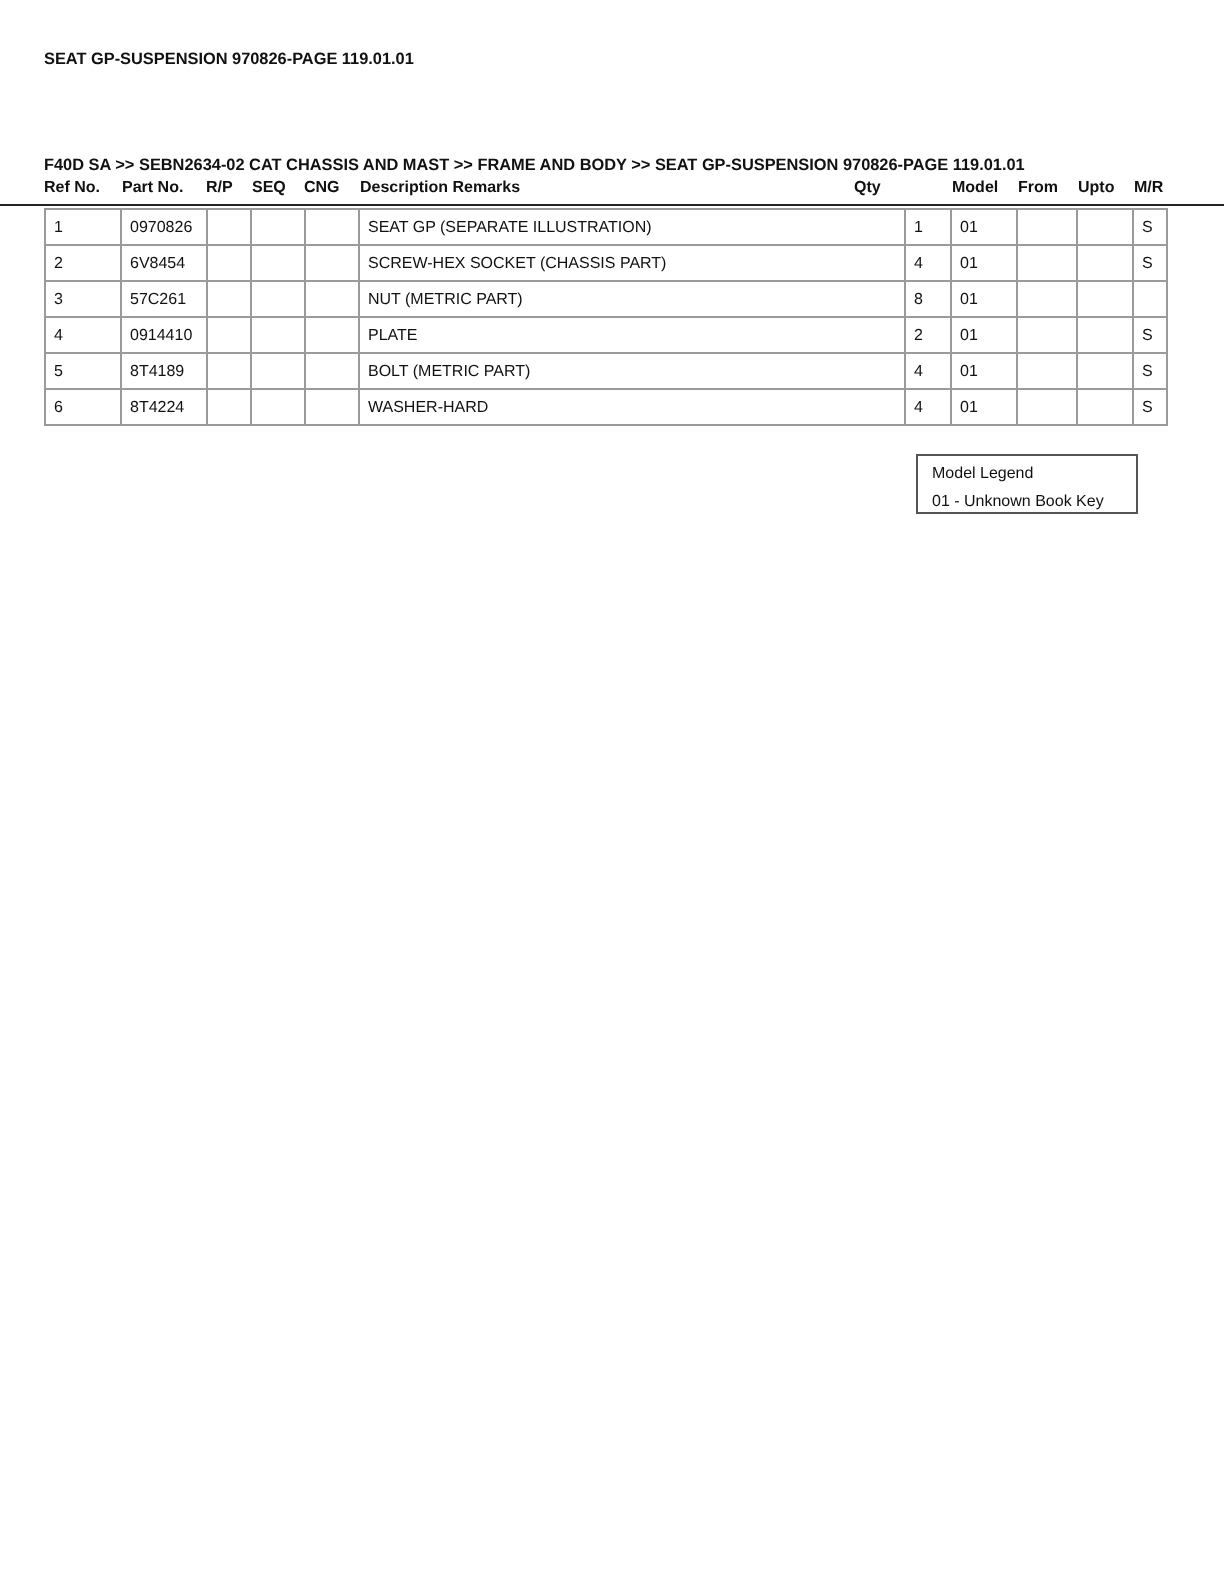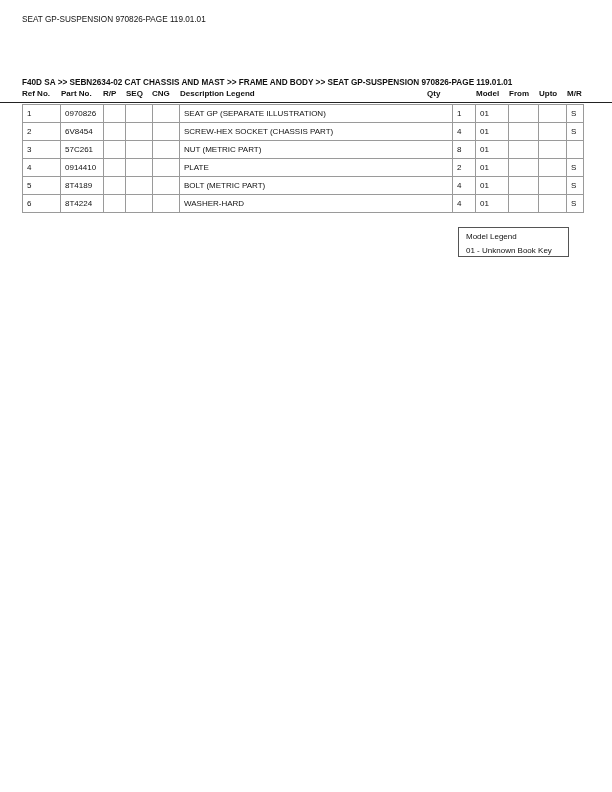--- a/index.html
+++ b/index.html
@@ -1,21 +1,21 @@
 <!DOCTYPE html>
 <html><head>
 <meta charset="utf-8">
 <style>
   html, body { margin: 0; padding: 0; }
   body {
     width: 612px; height: 792px; background: #ffffff; position: relative;
     font-family: "Liberation Sans", sans-serif; color: #111; overflow: hidden;
   }
   .title {
-    position: absolute; left: 22px; top: 15px; font-size: 8.2px; font-weight: normal; letter-spacing: 0;
+    position: absolute; left: 22px; top: 25px; font-size: 8.2px; font-weight: bold; letter-spacing: 0;
   }
   .breadcrumb {
     position: absolute; left: 22px; top: 42px; font-size: 8.2px; font-weight: bold; white-space: nowrap; margin-top: 36px;
   }
   .hdr {
     position: absolute; top: 89px; left: 0; width: 612px; height: 12px; font-size: 8px; font-weight: bold; text-align: right;
   }
   .hdr span { position: absolute; top: 0; white-space: nowrap; }
   .hdr-line {
     position: absolute; left: 0; top: 102px; width: 612px; height: 0; border-top: 1.5px solid #222;
@@ -40,21 +40,21 @@
 
 <div class="title">SEAT GP-SUSPENSION 970826-PAGE 119.01.01</div>
 <div class="breadcrumb">F40D SA &gt;&gt; SEBN2634-02 CAT CHASSIS AND MAST &gt;&gt; FRAME AND BODY &gt;&gt; SEAT GP-SUSPENSION 970826-PAGE 119.01.01</div>
 
 <div class="hdr">
   <span style="left:22px">Ref No.</span>
   <span style="left:61px">Part No.</span>
   <span style="left:103px">R/P</span>
   <span style="left:126px">SEQ</span>
   <span style="left:152px">CNG</span>
-  <span style="left:180px">Description Legend</span>
+  <span style="left:180px">Description Remarks</span>
   <span style="left:427px">Qty</span>
   <span style="left:476px">Model</span>
   <span style="left:509px">From</span>
   <span style="left:539px">Upto</span>
   <span style="left:567px">M/R</span>
 </div>
 <div class="hdr-line"></div>
 
 <table class="parts">
   <colgroup>

